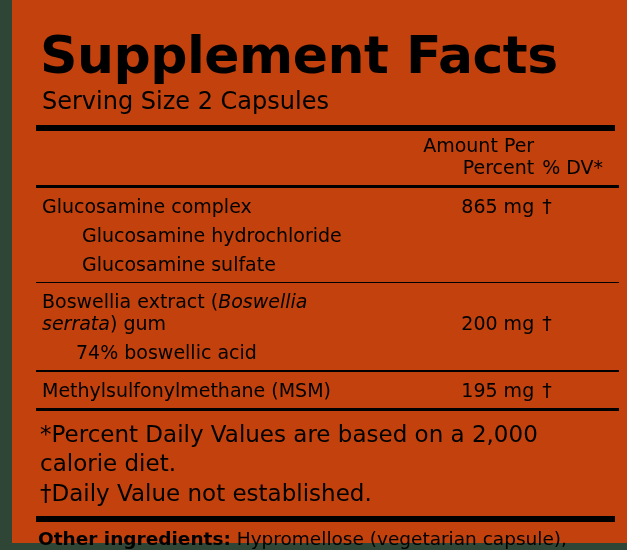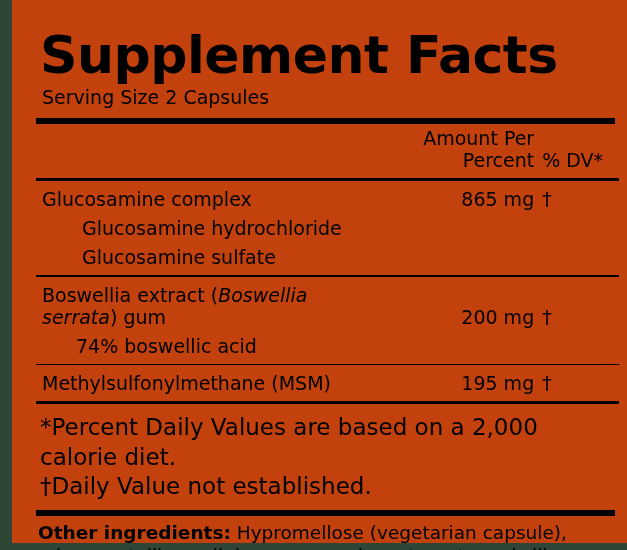--- a/index.html
+++ b/index.html
@@ -35,21 +35,21 @@
     font-size: 52px;
     font-weight: bold;
     letter-spacing: -0.5px;
     line-height: 1.05;
     color: #000;
     margin: 6px 0 2px 6px;
     font-family: "DejaVu Sans", "Liberation Sans", sans-serif;
   }
 
   .serving-line {
-    font-size: 19px;
+    font-size: 24px;
     color: #000;
     margin-left: 8px;
     line-height: 1.35;
   }
 
   .rule-thick {
     height: 6px;
     background: #000;
     margin: 8px 2px 0 2px;
   }

